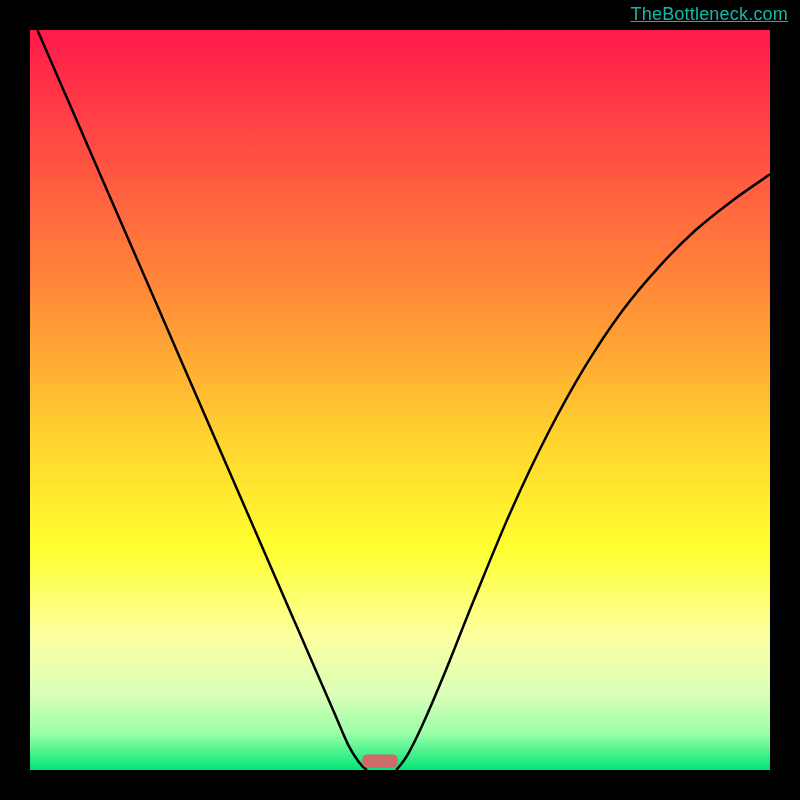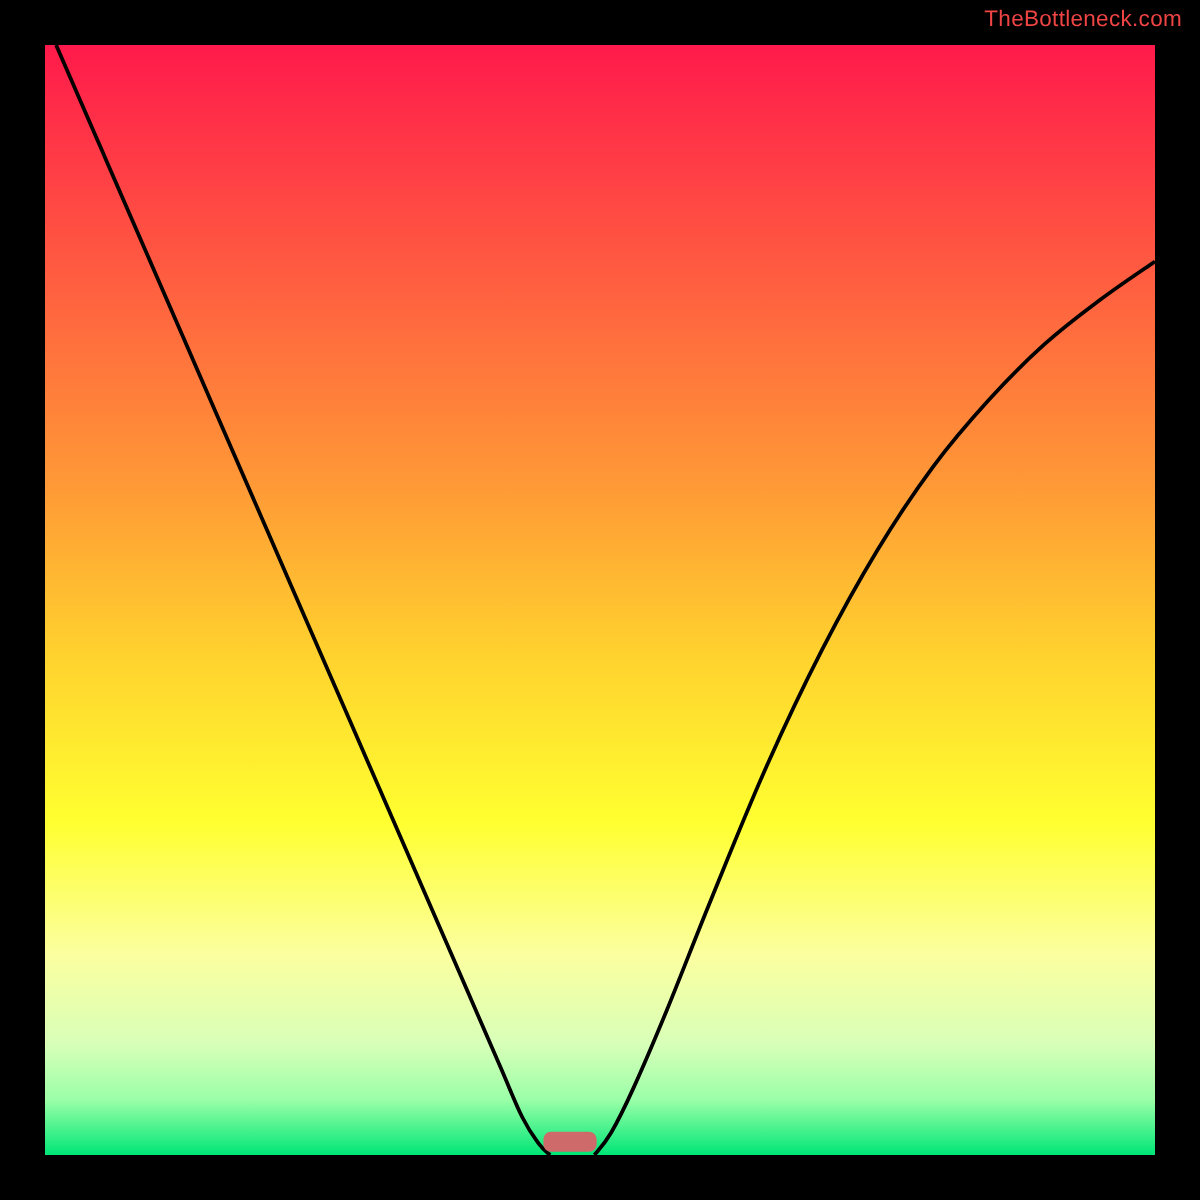--- a/index.html
+++ b/index.html
@@ -23,24 +23,25 @@
     position: absolute;
     left: 0;
     top: 0;
     width: 740px;
     height: 740px;
   }
   .watermark {
     position: absolute;
     top: 4px;
     right: 12px;
-    color: #ef4444;
-    font-size: 15px;
+    color: #14b8a6;
+    font-size: 18px;
     font-weight: 500;
     letter-spacing: 0.2px;
+    text-decoration: underline;
   }
 </style>
 </head>
 <body>
 
 <div class="frame">
   <svg class="plot" viewBox="0 0 740 740" preserveAspectRatio="none">
     <defs>
       <linearGradient id="bg-grad" x1="0" y1="0" x2="0" y2="1">
           <stop offset="0%" stop-color="#ff1a4b"></stop>

